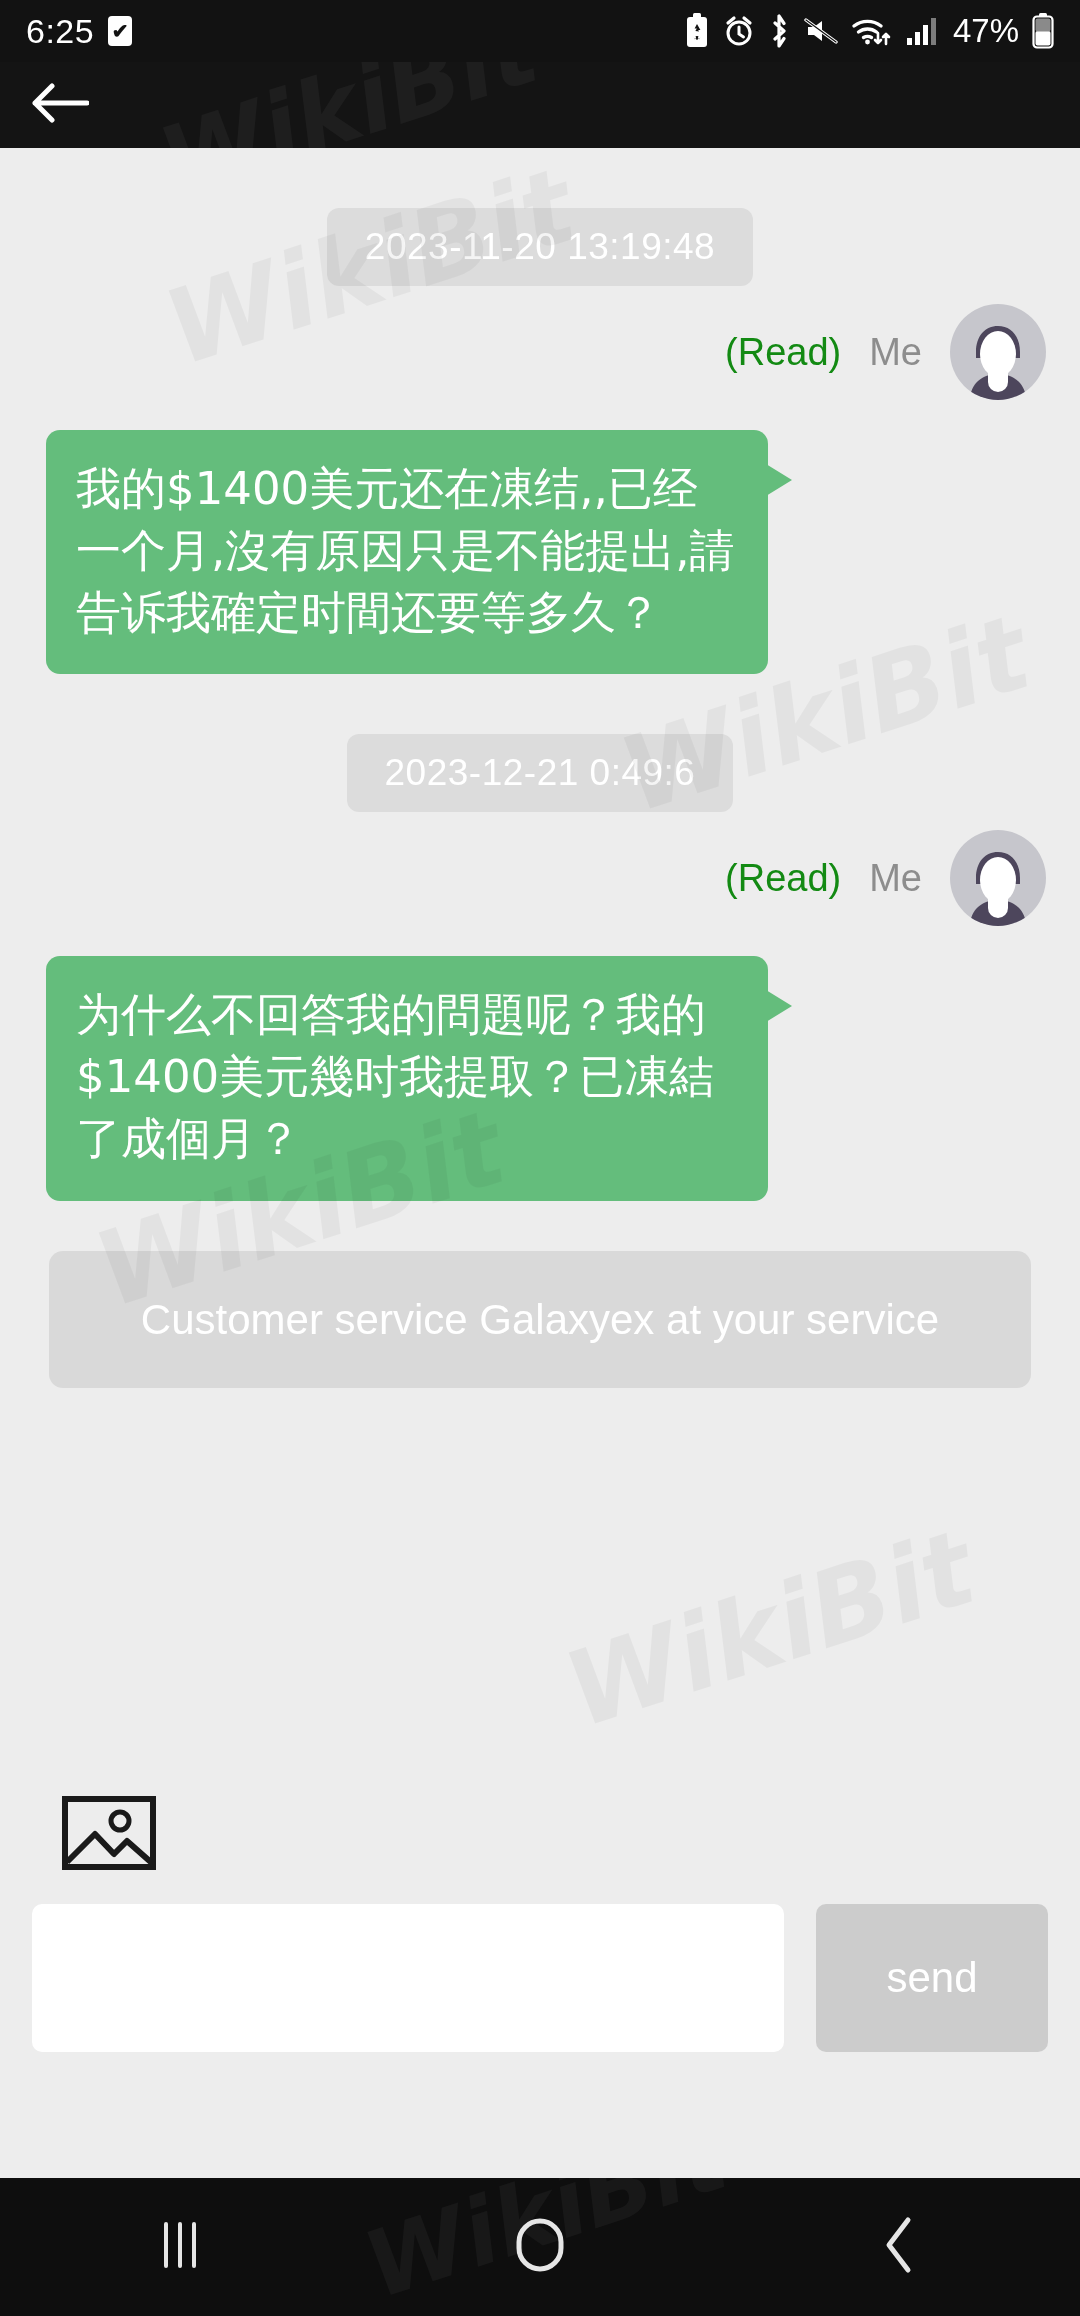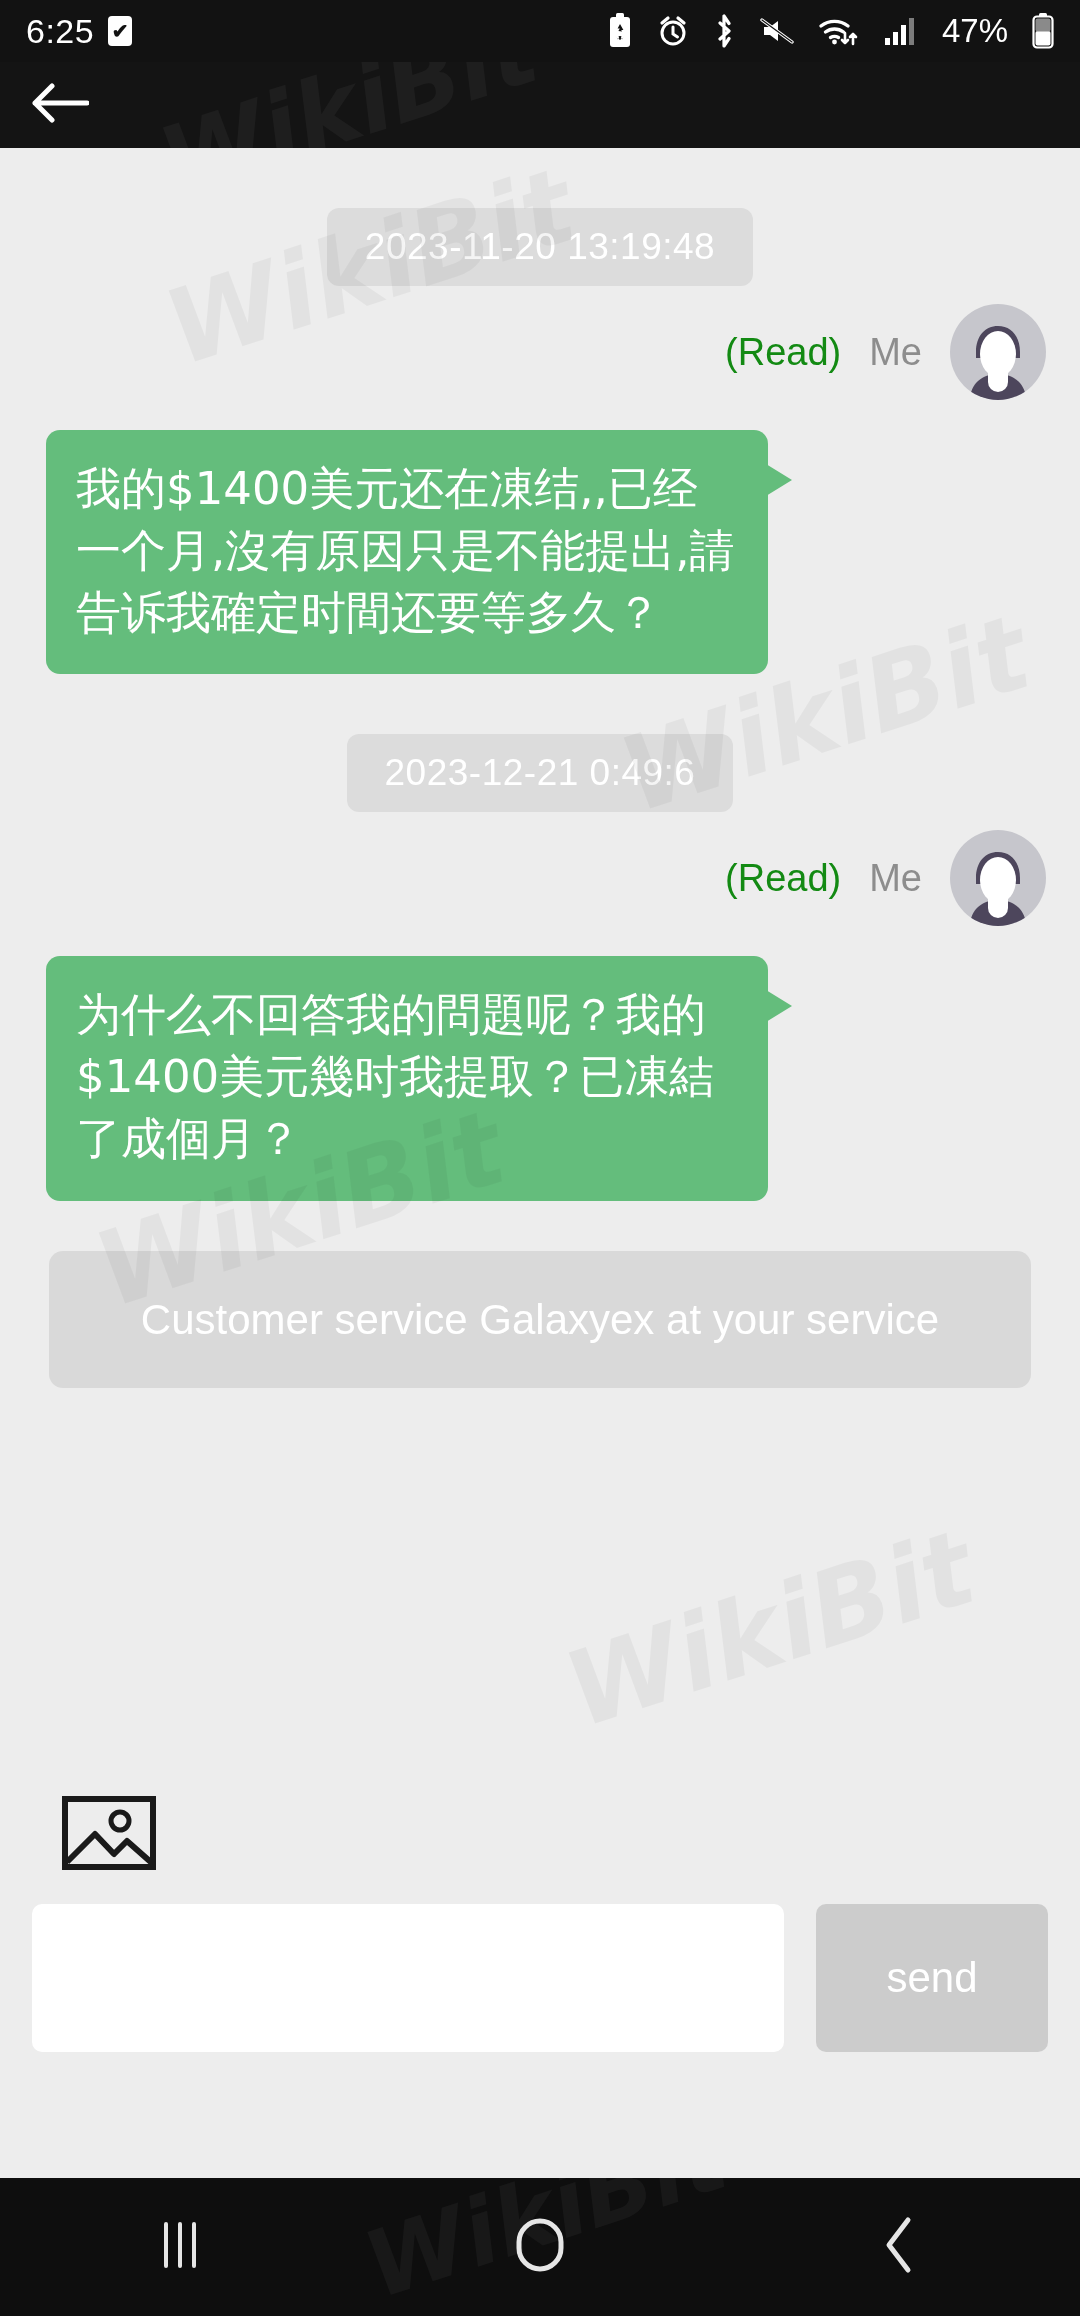--- a/index.html
+++ b/index.html
@@ -32,21 +32,21 @@
     display:flex; align-items:center; justify-content:space-between;
     padding:0 26px;
   }
   #sb-left { display:flex; align-items:center; gap:14px; }
   #sb-time { font-size:34px; font-weight:400; letter-spacing:0.5px; }
   .sb-check {
     width:24px; height:30px; border-radius:4px; background:#ffffff;
     color:#121212; font-size:20px; font-weight:bold;
     display:flex; align-items:center; justify-content:center;
   }
-  #sb-right { display:flex; align-items:center; gap:24px; }
+  #sb-right { display:flex; align-items:center; gap:13px; }
   #sb-right svg { display:block; }
   #sb-pct { font-size:33px; font-weight:400; margin-left:2px; }
 
   
   #appbar {
     position:absolute; top:62px; left:0; width:1080px; height:86px;
     background:#141414; z-index:18;
     display:flex; align-items:center;
   }
   #back-btn {

